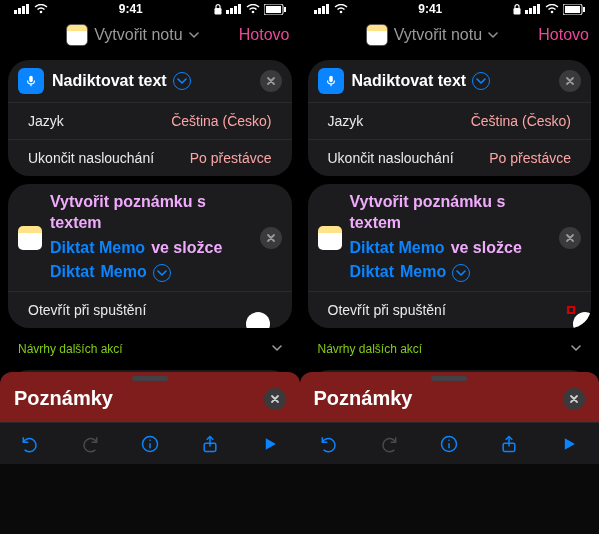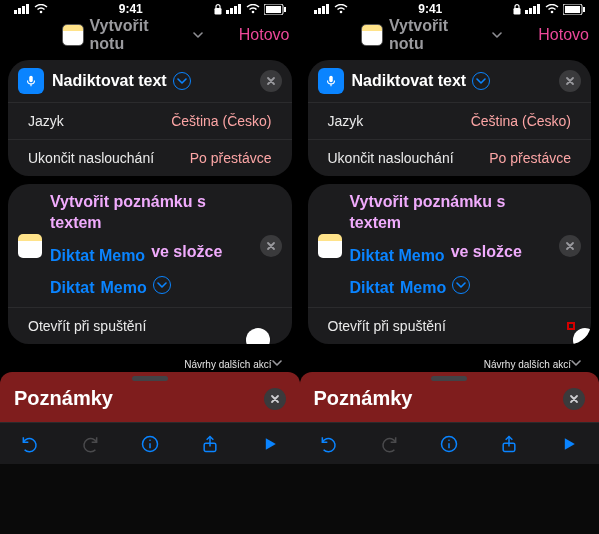--- a/index.html
+++ b/index.html
@@ -2,48 +2,48 @@
 <html><head>
 <meta charset="utf-8">
 <style>
   * { box-sizing: border-box; margin: 0; padding: 0; font-family: -apple-system, "Helvetica Neue", Arial, sans-serif; }
   body { background: #0a0a0a; width: 599px; height: 534px; overflow: hidden; display: flex; }
   .screen { width: 299.5px; height: 396px; background: #000; position: relative; color: #fff; font-size: 14px; }
   .status-bar { height: 18px; display: flex; align-items: center; justify-content: space-between; padding: 0 14px; font-size: 12px; font-weight: 600; }
   .status-left, .status-right { display:flex; align-items:center; gap:4px; }
   .status-right svg, .status-left svg { display:block; }
   .nav { display:flex; align-items:center; justify-content:space-between; padding: 0 10px; height: 34px; }
-  .nav-center { display:flex; align-items:center; gap:6px; color:#9a9a9e; font-size:16px;font-weight:bold; }
+  .nav-center { display:flex; align-items:center; gap:6px; color:#9a9a9e; font-size:16px; }
   .nav-center .notes-ico { width:22px; height:22px; border-radius:5px; background:linear-gradient(#ffe38a 30%, #fff 30%); display:flex; align-items:center; justify-content:center; border:0.5px solid #555;}
   .nav-right { color:#ec4899; font-size:16px; cursor:pointer;margin-left:36px;}
   .body-area { padding: 0 8px; height: calc(534px - 122px); overflow:hidden; position:relative; }
   .card { background:#1c1c1e; border-radius:21px; margin-top:8px; overflow:hidden; }
   .card-head { display:flex; align-items:center; padding:8px 10px; gap:8px; }
   .card-head .title { font-size:16px; font-weight:600; flex:1; display:flex; align-items:center; flex-wrap:wrap; gap:4px 6px; }
   .ico-sq { width:26px; height:26px; border-radius:6px; display:flex; align-items:center; justify-content:center; }
   .ico-blue { background:#0a84ff; }
   .ico-yellow { width:24px; height:24px; border-radius:5px; background:linear-gradient(#ffe38a 30%, #fff 30%); }
   .ico-orange { background:#ff9500; color:#fff; font-style:italic;}
   .chev { width:18px; height:18px; border-radius:50%; border:1.5px solid #0a84ff; display:flex; align-items:center; justify-content:center; }
   .chev svg { display:block; }
   .close-x { width:22px; height:22px; border-radius:50%; background:#3a3a3c; display:flex; align-items:center; justify-content:center; cursor:pointer;}
   .row { display:flex; align-items:center; justify-content:space-between; padding:10px 20px; border-top:0.5px solid #2b2b2d;}
   .row .label { color:#eaeaea; }
   .row .value { color:#fca5a5; }
-  .token { color:#0a84ff;margin-top:8px; }
+  .token { color:#0a84ff; }
   .plain { color:#f0abfc; }
   .create-title { font-size:16px; font-weight:600; line-height:1.3; padding:0; }
   .toggle { position:relative; width:46px; height:28px; border-radius:14px; cursor:pointer; }
   .toggle .knob { position:absolute; width:24px; height:24px; background:#fff; border-radius:50%; top:2px; box-shadow:0 1px 2px rgba(0,0,0,.4);}
   .toggle.on { background:#30d158; }
   .toggle.on .knob { right:2px; }
   .toggle.off { background:#3a3a3c; }
   .toggle.off .knob { left:2px; }
   .red-box { outline:2px solid #d40000; outline-offset:2px; border-radius:2px;}
-  .suggestions-h { display:flex; align-items:center; justify-content:flex-end; padding:14px 10px 6px; color:#e5e5e5; font-size:10px;}
+  .suggestions-h { display:flex; align-items:center; justify-content:space-between; padding:14px 10px 6px; color:#84cc16; font-size:12px;}
   .sug-row { display:flex; align-items:center; justify-content:space-between; padding:9px 10px; }
   .sug-row + .sug-row { border-top:0.5px solid #2b2b2d; }
   .sug-left { display:flex; align-items:center; gap:10px; }
   .plus { color:#0a84ff; font-size:22px; line-height:1; }
   .sheet-handle { width:36px; height:5px; border-radius:3px; background:#424246; margin: 4px auto 6px; }
   .sheet { position:absolute; left:0; right:0; bottom:0; background:#7f1d1d; border-top-left-radius:12px; border-top-right-radius:12px; padding-bottom:48px;}
   .sheet-head { display:flex; align-items:center; justify-content:space-between; padding:0 14px 6px; }
   .sheet-head .t { font-size:20px; font-weight:700; }
   .toolbar { position:absolute; left:0; right:0; bottom:0; height:42px; background:#1a1a1c; display:flex; align-items:center; justify-content:space-around; border-top:0.5px solid #2a2a2c;}
   .toolbar .tb { color:#0a84ff; cursor:pointer; display:flex; }

